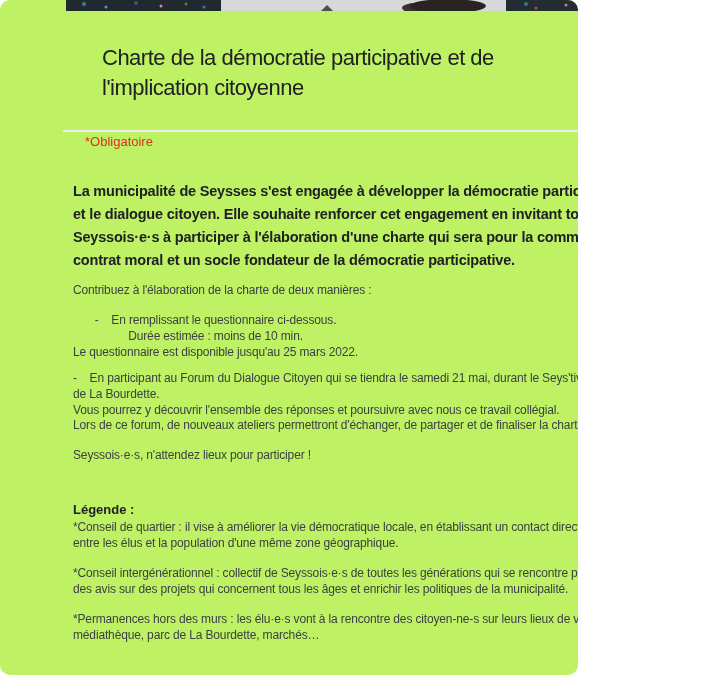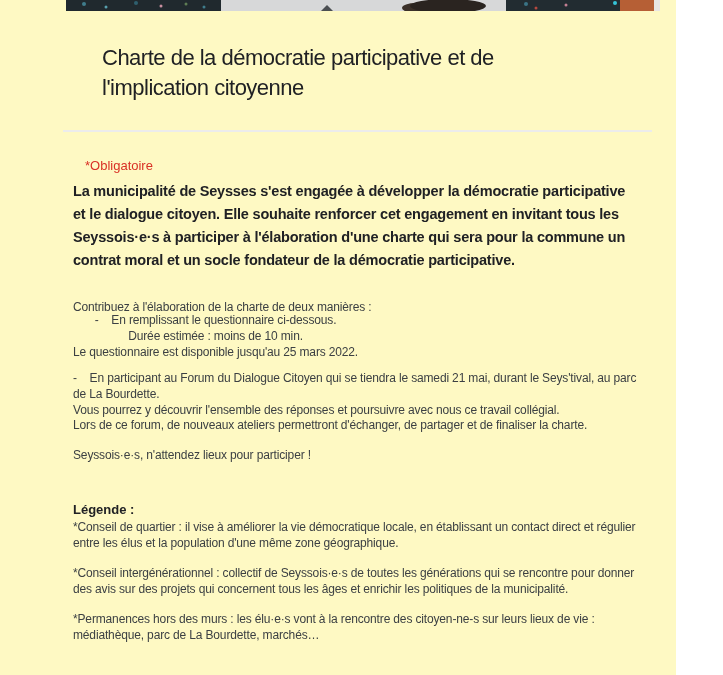--- a/index.html
+++ b/index.html
@@ -1,22 +1,23 @@
 <!DOCTYPE html>
 <html><head>
 <meta charset="utf-8">
 <style>
   html,body{margin:0;padding:0;background:#ffffff;}
   .page{
     position:relative;
-    width:676px;height:675px;
-    background:#fef9c3;
+    width:578px;height:675px;
+    background:#bef264;
     overflow:hidden;
     font-family:"Liberation Sans", sans-serif;
     color:#202124;
+    border-radius:10px;
   }
   .banner{
     position:absolute;left:66px;top:0;
     width:594px;height:11px;overflow:hidden;
   }
   .banner svg{display:block;}
   .abs{position:absolute;white-space:pre;}
   .form-title{
     left:102px;top:43px;
     font-size:22px;line-height:30px;letter-spacing:-0.5px;
@@ -25,32 +26,32 @@
   .form-subtitle{
     left:102px;top:103px;
     font-size:12.5px;line-height:16px;color:#202124;
   }
   .divider{
     position:absolute;left:63px;top:130px;width:589px;height:0;
     border-top:2px solid #ececec;
   }
   .required-note{
     left:85px;top:134px;
-    font-size:13px;line-height:16px;color:#d93025;margin-top:24px;
+    font-size:13px;line-height:16px;color:#d93025;
   }
   .lead-paragraph{
     left:73px;top:180px;
     font-size:14.5px;line-height:23px;letter-spacing:-0.2px;
     font-weight:bold;color:#202124;
   }
   .small{
     font-size:12px;line-height:15.8px;letter-spacing:-0.15px;
     color:#3c4043;
   }
-  .blk0{left:73px;top:283px;margin-top:17px;}
+  .blk0{left:73px;top:283px;}
   .blk1{left:73px;top:313px;text-align:center;}
   .blk2{left:73px;top:371px;}
   .blk3{left:73px;top:448px;}
   .legend-heading{
     left:73px;top:500px;
     font-size:13px;line-height:20px;font-weight:bold;color:#202124;
   }
   .leg0{left:73px;top:520px;}
   .leg1{left:73px;top:566px;}
   .leg2{left:73px;top:612px;}

